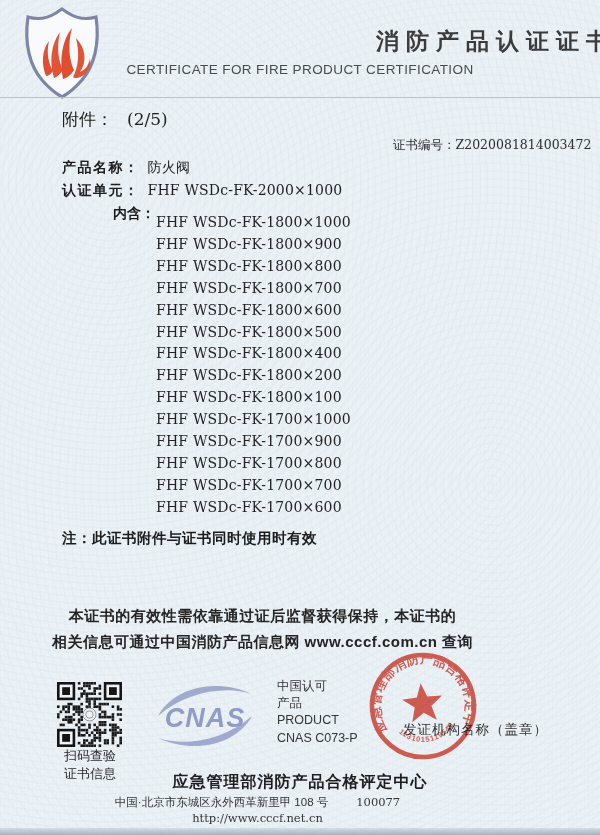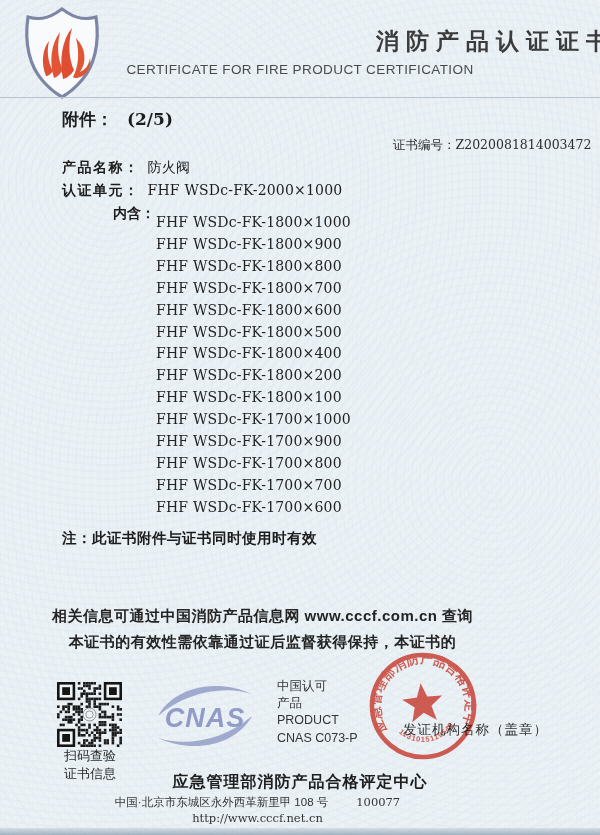--- a/index.html
+++ b/index.html
@@ -13,21 +13,21 @@
       repeating-linear-gradient(90deg, rgba(170,200,216,.07) 0 1px, rgba(255,255,255,0) 1px 4px);}
   .abs{position:absolute;}
   
   .logo{left:16px;top:4px;width:92px;height:98px;}
   .title-cn{left:16px;top:26px;width:600px;text-align:right;font-size:23px;font-weight:bold;
             letter-spacing:7px;color:#3b3b3b;}
   .title-en{left:0;top:62px;width:600px;text-align:center;font-size:13.5px;color:#4a4a4a;letter-spacing:.4px;}
   .header-line{left:0;top:97px;width:600px;border-top:1px solid #b7c4cd;}
   
   .serif{font-family:"DejaVu Serif","Liberation Serif",serif;}
-  .attachment{left:62px;top:108px;font-size:17px;font-weight:bold;color:#1d1d1d;}
+  .attachment{left:62px;top:108px;font-size:17px;font-weight:normal;color:#1d1d1d;}
   .attachment .pg{margin-left:14px;}
   .cert-no{left:345px;top:137px;font-size:12.5px;color:#2c2c2c;margin-left:48px;}
   .row{font-size:14px;color:#1d1d1d;}
   .row .lbl{font-weight:bold;letter-spacing:1.5px;}
   .row .val{font-weight:normal;letter-spacing:.2px;margin-left:8px;}
   .row-product{left:62px;top:159px;}
   .row-unit{left:62px;top:182px;}
   .includes-label{left:113px;top:205px;font-size:14px;font-weight:bold;color:#1d1d1d;}
   .includes-list{left:156px;top:212px;font-size:14px;color:#222;line-height:21.9px;letter-spacing:.2px;}
   .note{left:62px;top:529px;font-size:14.5px;font-weight:bold;color:#1c1c1c;letter-spacing:.5px;}
@@ -97,22 +97,22 @@
     <div>FHF WSDc-FK-1700×1000</div>
     <div>FHF WSDc-FK-1700×900</div>
     <div>FHF WSDc-FK-1700×800</div>
     <div>FHF WSDc-FK-1700×700</div>
     <div>FHF WSDc-FK-1700×600</div>
   </div>
 
   <div class="abs note">注：此证书附件与证书同时使用时有效</div>
 
   <div class="abs statement">
+    <div>本证书的有效性需依靠通过证后监督获得保持，本证书的</div>
     <div>相关信息可通过中国消防产品信息网 www.cccf.com.cn 查询</div>
-    <div>本证书的有效性需依靠通过证后监督获得保持，本证书的</div>
   </div>
 
   <div class="abs qr">
     <svg viewBox="0 0 70 70" width="65" height="65">
         <g fill="#1a1a1a">
           <rect x="22.4" y="0" width="2.8" height="2.8"></rect>
           <rect x="28" y="0" width="2.8" height="2.8"></rect>
           <rect x="30.799999999999997" y="0" width="2.8" height="2.8"></rect>
           <rect x="33.599999999999994" y="0" width="2.8" height="2.8"></rect>
           <rect x="36.4" y="0" width="2.8" height="2.8"></rect>

